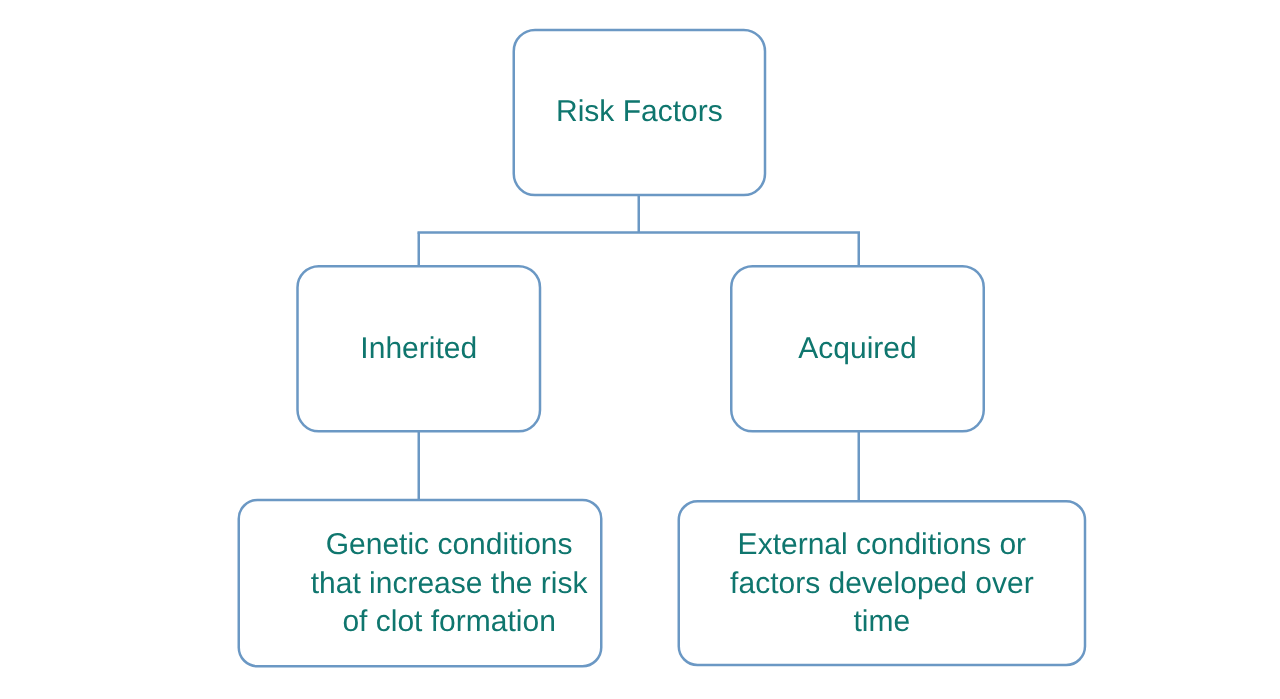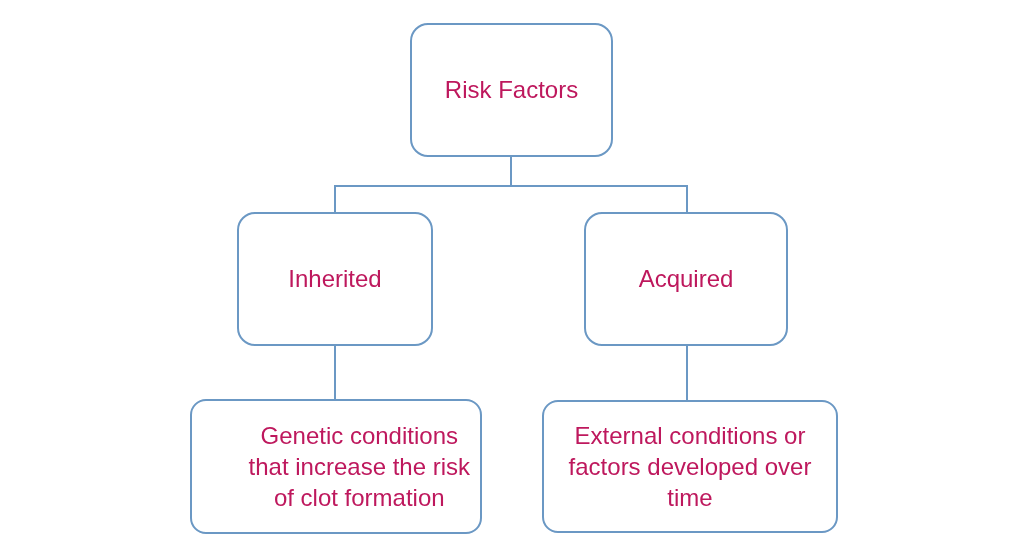--- a/index.html
+++ b/index.html
@@ -18,35 +18,35 @@
   .node {
     position: absolute;
     box-sizing: border-box;
     border: 2px solid #6b98c4;
     border-radius: 18px;
     background: #ffffff;
     display: flex;
     align-items: center;
     justify-content: center;
     text-align: center;
-    color: #be185d;
+    color: #0f766e;
     font-size: 24px;
     line-height: 1.3;
     white-space: pre-line;
   }
   .node .node-label {
     display: block;
     padding: 0 10px;
   }
   
   .node-root      { left: 410px; top: 23px;  width: 203px; height: 134px; }
   .node-inherited { left: 237px; top: 212px; width: 196px; height: 134px; }
   .node-acquired  { left: 584px; top: 212px; width: 204px; height: 134px; }
   .node-inh-desc  { left: 190px; top: 399px; width: 292px; height: 135px; border-radius: 16px; justify-content: flex-end; }
-  .node-acq-desc  { left: 542px; top: 400px; width: 296px; height: 133px; border-radius: 16px; align-items: center; }
+  .node-acq-desc  { left: 542px; top: 400px; width: 327px; height: 133px; border-radius: 16px; align-items: center; }
 
   
   .edge {
     position: absolute;
     background: #6b98c4;
   }
   .edge-v { width: 2px; }
   .edge-h { height: 2px; }
   .edge-root-down   { left: 510px; top: 156px; height: 30px; }
   .edge-split       { left: 334px; top: 185px; width: 354px; }

